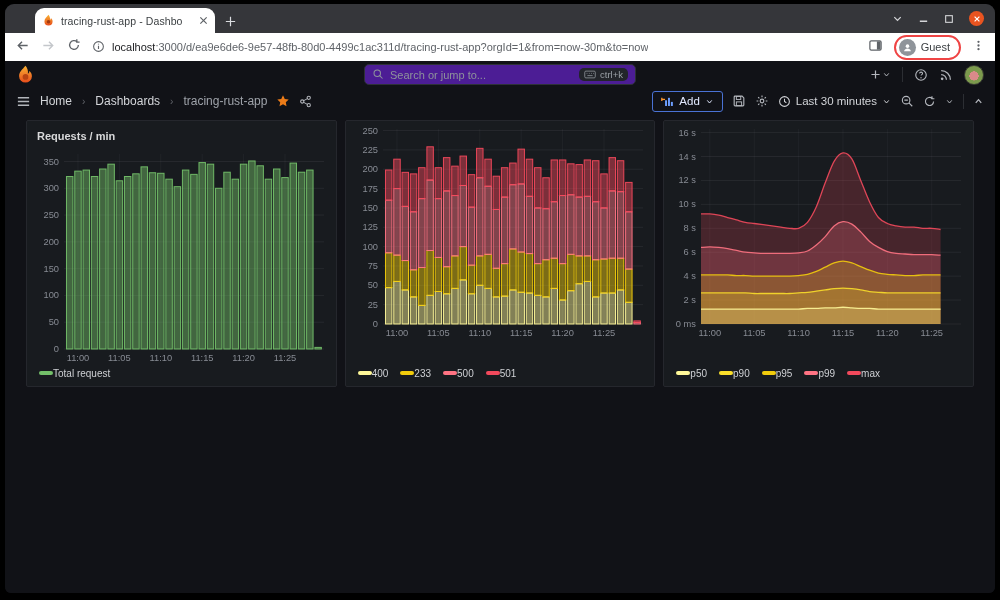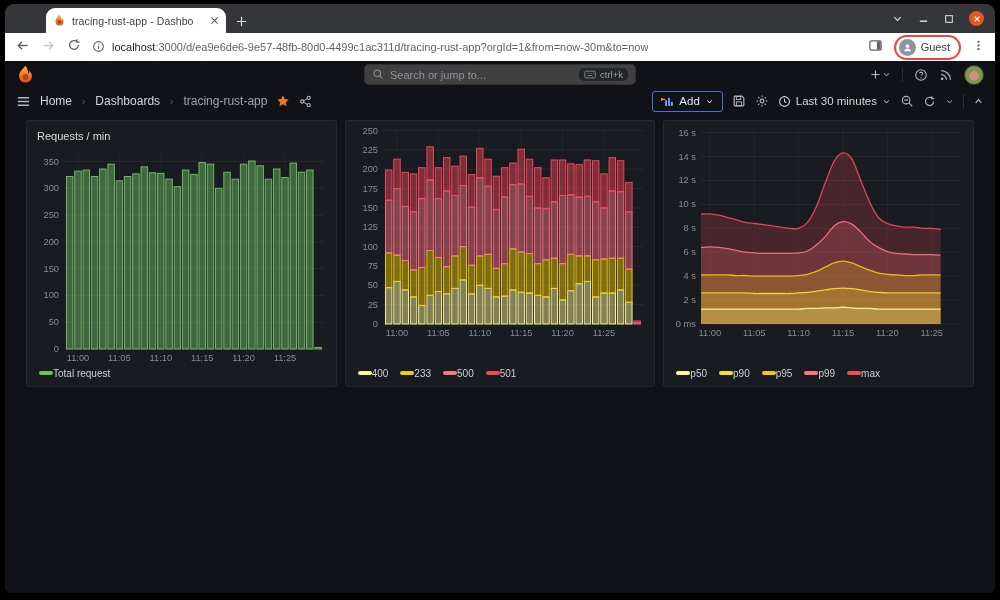--- a/index.html
+++ b/index.html
@@ -1,57 +1,57 @@
 <!DOCTYPE html>
 <html><head>
 <meta charset="utf-8">
 <style>
   *{box-sizing:border-box}
   body{margin:0;width:1000px;height:600px;overflow:hidden;background:#000;font-family:"Liberation Sans",sans-serif;-webkit-font-smoothing:antialiased}
   .window{position:absolute;top:4px;left:5px;right:5px;bottom:7px;border-radius:9px 9px 6px 6px;overflow:hidden;background:#111217}
 
   
   .titlebar{height:29px;background:#35363a;position:relative;display:flex;align-items:flex-end}
-  .tab{margin-left:41px;height:25px;width:180px;background:#fff;border-radius:9px 9px 0 0;display:flex;align-items:center;padding:0 7px;gap:6px;cursor:default}
+  .tab{margin-left:30px;height:25px;width:180px;background:#fff;border-radius:9px 9px 0 0;display:flex;align-items:center;padding:0 7px;gap:6px;cursor:default}
   .tab-title{font-size:10.5px;color:#3c4043;white-space:nowrap;overflow:hidden;flex:1;letter-spacing:.1px}
   .tab-close{color:#5f6368;display:flex}
   .newtab{margin:0 0 5px 9px;color:#dadce0;display:flex}
   .win-controls{position:absolute;right:11px;top:0;height:100%;display:flex;align-items:center;gap:15px;color:#d5d6d8}
   .win-close{width:15px;height:15px;border-radius:50%;background:#e95420;display:flex;align-items:center;justify-content:center;color:#fff}
 
   
   .toolbar{height:28px;background:#fff;display:flex;align-items:center;padding:0 10px;gap:11px;color:#5f6368}
   .disabled{color:#c4c7cb}
   .url{flex:1;display:flex;align-items:center;gap:7px;font-size:11px;min-width:0}
   .url-text{white-space:nowrap;overflow:hidden}
   .url-host{color:#202124}
   .url-rest{color:#5f6368}
   .guest-pill{display:flex;align-items:center;gap:5px;border:2px solid #ef4444;border-radius:13px;padding:2px 9px 2px 3px;font-size:11px;color:#3c4043;background:#fff}
   .guest-av{width:17px;height:17px;border-radius:50%;background:#8f949a;display:flex;align-items:center;justify-content:center;color:#fff}
 
   
   .grafana{position:absolute;top:57px;left:0;right:0;bottom:0;background:#111217;color:#c9ccd1}
   .gnav{height:27px;display:flex;align-items:center;padding:0 11px;position:relative}
-  .gsearch{position:absolute;left:50%;top:3px;transform:translateX(-50%);width:272px;height:21px;background:#404040;border:1px solid #2e3138;border-radius:5px;display:flex;align-items:center;padding:0 7px;gap:6px;font-size:11px;color:#8e939b;cursor:text}
+  .gsearch{position:absolute;left:50%;top:3px;transform:translateX(-50%);width:272px;height:21px;background:#4c1d95;border:1px solid #2e3138;border-radius:5px;display:flex;align-items:center;padding:0 7px;gap:6px;font-size:11px;color:#8e939b;cursor:text}
   .kbd-chip{margin-left:auto;display:flex;gap:4px;align-items:center;background:#22252a;border-radius:5px;padding:1px 5px;font-size:9.5px;color:#9aa0a6}
   .gnav-right{margin-left:auto;display:flex;align-items:center;gap:11px;color:#aeb1b8}
   .vdiv{width:1px;height:15px;background:#2c2e33}
   .g-avatar{width:20px;height:20px;border-radius:50%;background:radial-gradient(circle at 50% 55%,#d98a8a 0 34%,#7c9a4d 35%);border:1px solid #3a3d33}
   .gsub{height:26px;display:flex;align-items:center;padding:0 11px;gap:9px;font-size:12px}
   .crumb{color:#d4d6da}
   .crumb-sep{color:#62656b;font-size:10px;padding:0 1px}
   .crumb-last{color:#9fa3aa}
   .add-btn{display:flex;align-items:center;gap:5px;border:1px solid #4a72d4;border-radius:3px;height:21px;padding:0 8px;color:#e2e9ff;font-size:11.5px;background:transparent;cursor:pointer}
   .tool-ic{color:#b3b6bc;display:flex;align-items:center;cursor:pointer}
   .time-btn{display:flex;align-items:center;gap:5px;font-size:11.5px;color:#d2d4d8;cursor:pointer}
 
   
   .dash{display:flex;gap:8px;padding:6px 21px 0 21px}
   .panel{flex:1;background:#181b1f;border:1px solid #25272d;border-radius:2px;height:267px;display:flex;flex-direction:column;min-width:0}
-  .panel-h{height:25px;display:flex;align-items:center;padding:4px 10px 0;font-size:11px;font-weight:400;color:#d8d9da;cursor:pointer}
+  .panel-h{height:25px;display:flex;align-items:center;padding:4px 10px 0;font-size:11px;font-weight:700;color:#d8d9da;cursor:pointer}
   .chart{flex:1;margin:0 5px;min-height:0}
   .chart svg{display:block}
   .legend{height:21px;display:flex;align-items:center;gap:12px;padding:0 12px 5px;font-size:10px;color:#ced0d4;overflow:hidden}
   .lg-item{display:flex;align-items:center;cursor:pointer;white-space:nowrap}
   .lg-mark{width:14px;height:3.5px;border-radius:2px;flex:none}
 </style>
 </head>
 <body>
 
 <div class="window">

